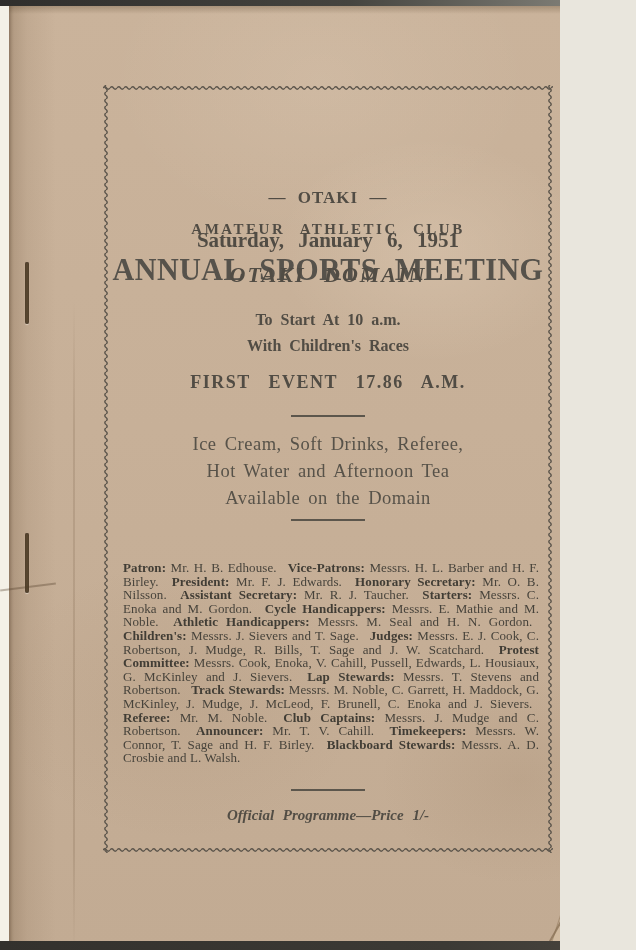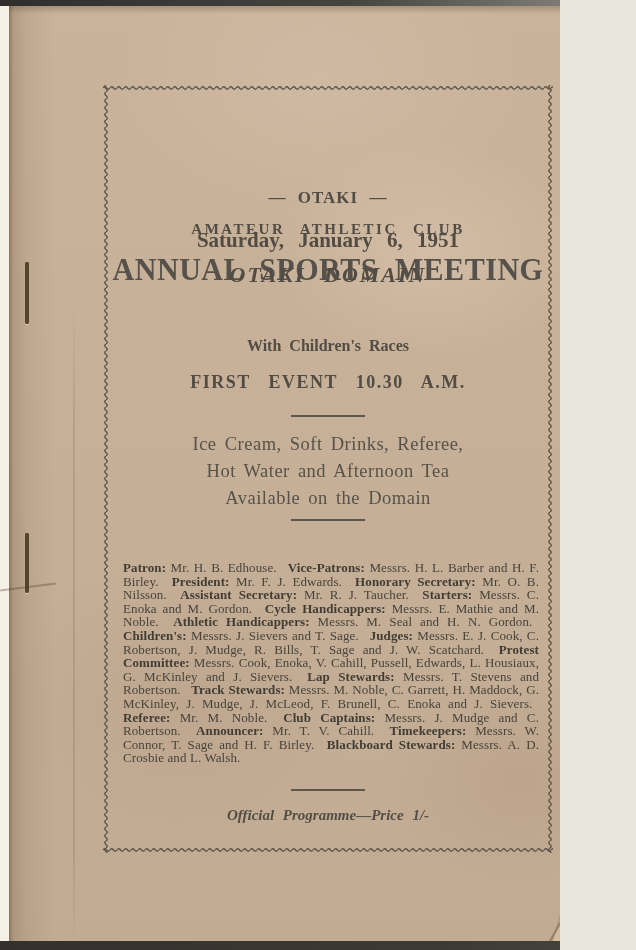--- a/index.html
+++ b/index.html
@@ -104,22 +104,23 @@
       <rect x="0" y="0" width="6" height="768" fill="url(#wv)"></rect>
       <rect x="444" y="0" width="6" height="768" fill="url(#wv)"></rect>
     </svg>
 
     <div class="t otaki">— OTAKI —</div>
     <div class="t club">AMATEUR  ATHLETIC  CLUB</div>
     <div class="t title">ANNUAL SPORTS MEETING</div>
     <div class="t date">Saturday, January 6, 1951</div>
     <div class="t venue">OTAKI DOMAIN</div>
 
+    <div class="t start">To Start At 10 a.m.</div>
     <div class="t children">With Children's Races</div>
-    <div class="t firstevent">FIRST EVENT 10.30 A.M.</div>
+    <div class="t firstevent">FIRST EVENT 17.86 A.M.</div>
 
     <div class="divider d1"></div>
 
     <div class="t refresh refresh1">Ice Cream, Soft Drinks, Referee,</div>
     <div class="t refresh refresh3">Available on the Domain</div>
     <div class="t refresh refresh2">Hot Water and Afternoon Tea</div>
 
     <div class="divider d2"></div>
 
     <p class="officials"><b>Patron:</b> Mr. H. B. Edhouse.  <b>Vice-Patrons:</b> Messrs. H. L. Barber and H. F. Birley.  <b>President:</b> Mr. F. J. Edwards.  <b>Honorary Secretary:</b> Mr. O. B. Nilsson.  <b>Assistant Secretary:</b> Mr. R. J. Taucher.  <b>Starters:</b> Messrs. C. Enoka and M. Gordon.  <b>Cycle Handicappers:</b> Messrs. E. Mathie and M. Noble.  <b>Athletic Handicappers:</b> Messrs. M. Seal and H. N. Gordon.  <b>Children's:</b> Messrs. J. Sievers and T. Sage.  <b>Judges:</b> Messrs. E. J. Cook, C. Robertson, J. Mudge, R. Bills, T. Sage and J. W. Scatchard.  <b>Protest Committee:</b> Messrs. Cook, Enoka, V. Cahill, Pussell, Edwards, L. Housiaux, G. McKinley and J. Sievers.  <b>Lap Stewards:</b> Messrs. T. Stevens and Robertson.  <b>Track Stewards:</b> Messrs. M. Noble, C. Garrett, H. Maddock, G. McKinley, J. Mudge, J. McLeod, F. Brunell, C. Enoka and J. Sievers.  <b>Referee:</b> Mr. M. Noble.  <b>Club Captains:</b> Messrs. J. Mudge and C. Robertson.  <b>Announcer:</b> Mr. T. V. Cahill.  <b>Timekeepers:</b> Messrs. W. Connor, T. Sage and H. F. Birley.  <b>Blackboard Stewards:</b> Messrs. A. D. Crosbie and L. Walsh.</p>

